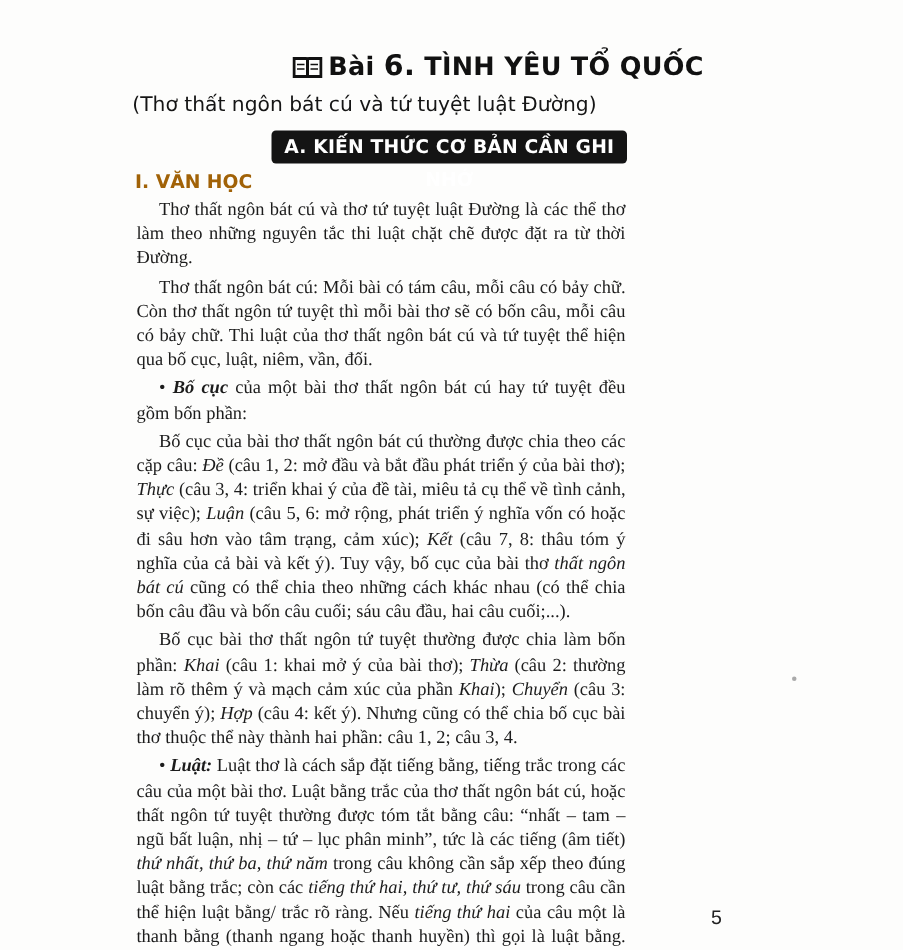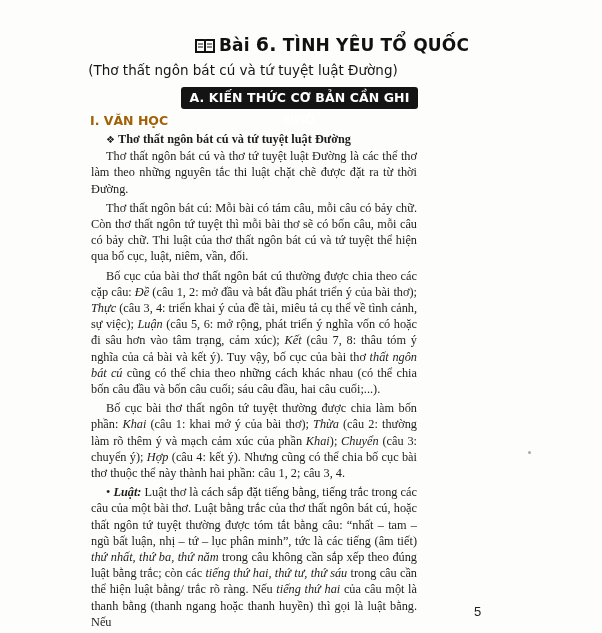--- a/index.html
+++ b/index.html
@@ -61,26 +61,26 @@
   </span><span>Bài </span><span class="num">6.</span><span> TÌNH YÊU TỔ QUỐC</span>
 </div>
 
 <div class="subtitle">(Thơ thất ngôn bát cú và tứ tuyệt luật Đường)</div>
 
 <div class="section-badge">A. KIẾN THỨC CƠ BẢN CẦN GHI NHỚ</div>
 
 <div class="h1">I. VĂN HỌC</div>
 
 <div class="content">
-  <p class="h2"><span class="diamond">❖</span><span>Thơ thất ngôn bát cú và tứ tuyệt luật Đường</span></p>
 
   <p>Thơ thất ngôn bát cú và thơ tứ tuyệt luật Đường là các thể thơ làm theo những nguyên tắc thi luật chặt chẽ được đặt ra từ thời Đường.</p>
 
   <p class="gap">Thơ thất ngôn bát cú: Mỗi bài có tám câu, mỗi câu có bảy chữ. Còn thơ thất ngôn tứ tuyệt thì mỗi bài thơ sẽ có bốn câu, mỗi câu có bảy chữ. Thi luật của thơ thất ngôn bát cú và tứ tuyệt thể hiện qua bố cục, luật, niêm, vần, đối.</p>
 
+  <p class="gap">• <span class="bullet-label">Bố cục</span><span> của một bài thơ thất ngôn bát cú hay tứ tuyệt đều gồm bốn phần:</span></p>
 
   <p class="gap"><span>Bố cục của bài thơ thất ngôn bát cú thường được chia theo các cặp câu: </span><span class="it">Đề</span><span> (câu 1, 2: mở đầu và bắt đầu phát triển ý của bài thơ); </span><span class="it">Thực</span><span> (câu 3, 4: triển khai ý của đề tài, miêu tả cụ thể về tình cảnh, sự việc); </span><span class="it">Luận</span><span> (câu 5, 6: mở rộng, phát triển ý nghĩa vốn có hoặc đi sâu hơn vào tâm trạng, cảm xúc); </span><span class="it">Kết</span><span> (câu 7, 8: thâu tóm ý nghĩa của cả bài và kết ý). Tuy vậy, bố cục của bài thơ </span><span class="it">thất ngôn bát cú</span><span> cũng có thể chia theo những cách khác nhau (có thể chia bốn câu đầu và bốn câu cuối; sáu câu đầu, hai câu cuối;...).</span></p>
 
   <p class="gap"><span>Bố cục bài thơ thất ngôn tứ tuyệt thường được chia làm bốn phần: </span><span class="it">Khai</span><span> (câu 1: khai mở ý của bài thơ); </span><span class="it">Thừa</span><span> (câu 2: thường làm rõ thêm ý và mạch cảm xúc của phần </span><span class="it">Khai</span><span>); </span><span class="it">Chuyển</span><span> (câu 3: chuyển ý); </span><span class="it">Hợp</span><span> (câu 4: kết ý). Nhưng cũng có thể chia bố cục bài thơ thuộc thể này thành hai phần: câu 1, 2; câu 3, 4.</span></p>
 
   <p class="gap">• <span class="bullet-label">Luật:</span><span> Luật thơ là cách sắp đặt tiếng bằng, tiếng trắc trong các câu của một bài thơ. Luật bằng trắc của thơ thất ngôn bát cú, hoặc thất ngôn tứ tuyệt thường được tóm tắt bằng câu: “nhất – tam – ngũ bất luận, nhị – tứ – lục phân minh”, tức là các tiếng (âm tiết) </span><span class="it">thứ nhất, thứ ba, thứ năm</span><span> trong câu không cần sắp xếp theo đúng luật bằng trắc; còn các </span><span class="it">tiếng thứ hai, thứ tư, thứ sáu</span><span> trong câu cần thể hiện luật bằng/ trắc rõ ràng. Nếu </span><span class="it">tiếng thứ hai</span><span> của câu một là thanh bằng (thanh ngang hoặc thanh huyền) thì gọi là luật bằng. Nếu </span></p>
 
 </div>
 
 <div class="speck"></div>

